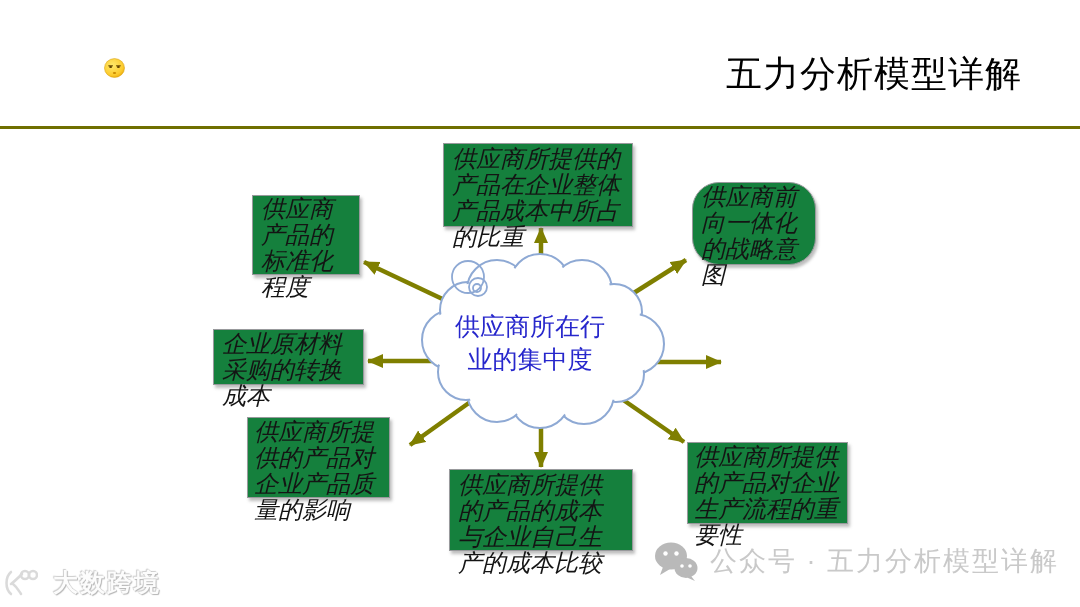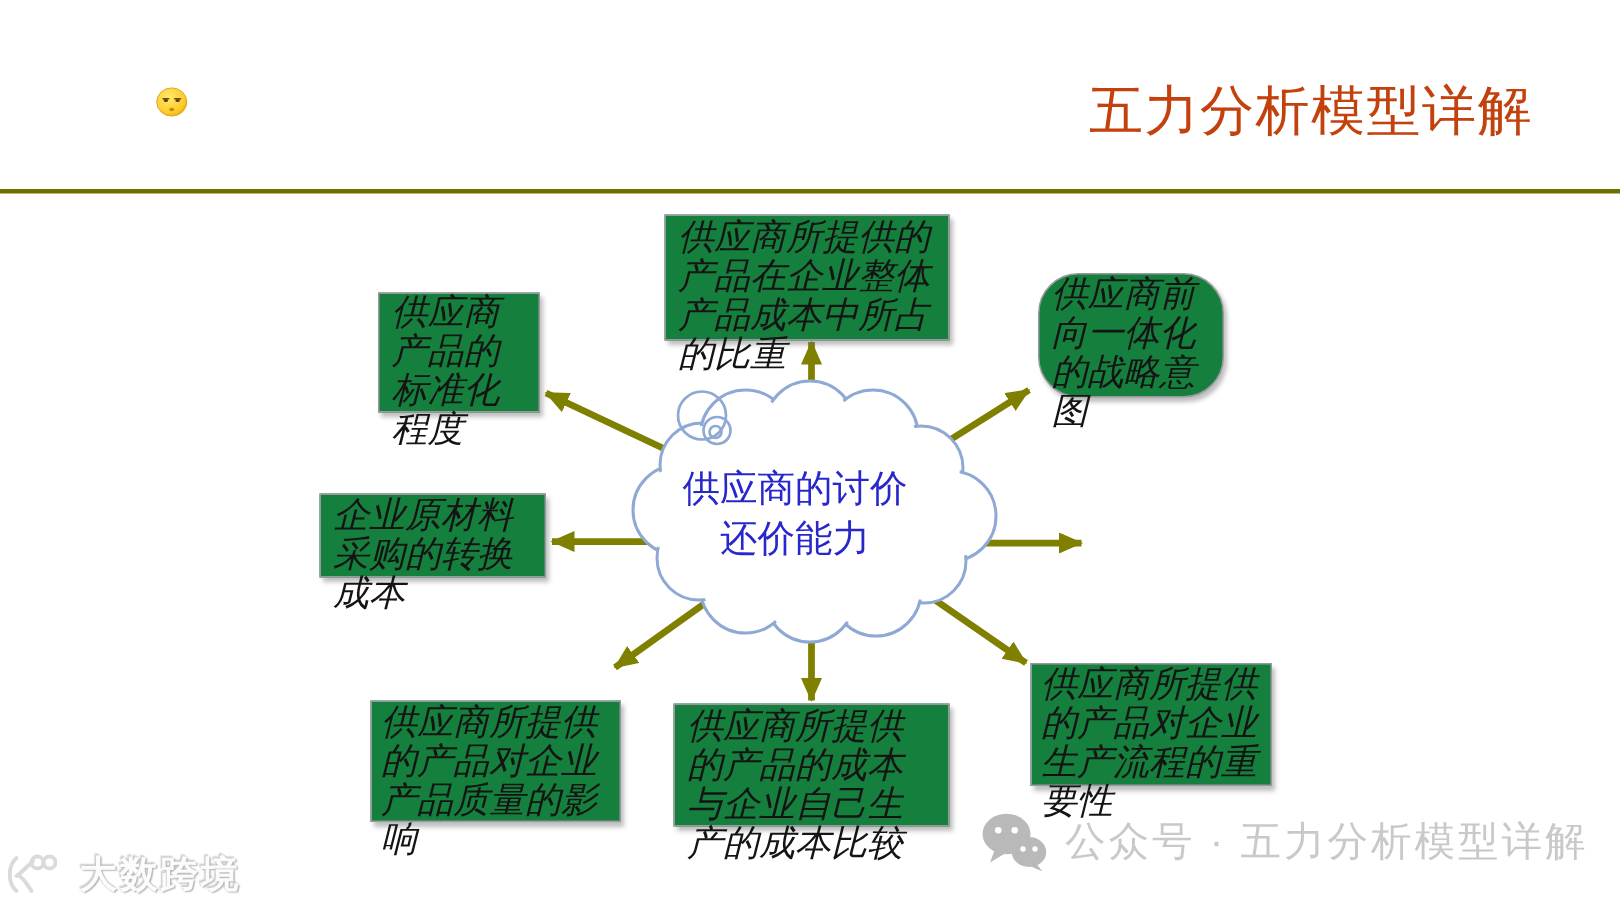--- a/index.html
+++ b/index.html
@@ -1,35 +1,35 @@
 <!DOCTYPE html>
 <html><head>
 <meta charset="utf-8">
 <style>
   html,body{margin:0;padding:0;background:#fff;}
   .slide{position:relative;width:1080px;height:607px;background:#ffffff;overflow:hidden;
          font-family:"Liberation Serif","DejaVu Serif",serif;}
   
   .emoji{position:absolute;left:103px;top:57px;width:23px;height:22px;}
   .page-title{position:absolute;top:50px;right:58px;font-size:36px;letter-spacing:1px;
-              color:#c2410c;white-space:nowrap;}
+              color:#000000;white-space:nowrap;}
   .divider{position:absolute;left:0;top:126px;width:1080px;height:3px;background:#6f6f00;}
   
   .diagram-svg{position:absolute;left:0;top:0;width:1080px;height:607px;}
   
   .box{position:absolute;background:#15803d;border:1px solid #98999c;
        box-shadow:2px 3px 3px rgba(110,110,110,.45);
        color:#141414;font-size:24px;line-height:26px;word-break:break-all;
        box-sizing:border-box;font-style:italic;}
   .b0{left:443px;top:143px;width:190px;height:84px;padding:2px 8px;}
   .b1{left:692px;top:182px;width:124px;height:83px;padding:1px 8px;border-radius:27px;}
   .b2{left:252px;top:195px;width:108px;height:80px;padding:0 8px;}
   .b3{left:213px;top:329px;width:151px;height:56px;padding:1px 8px;}
   .b4{left:723px;top:329px;width:151px;height:57px;padding:1px 8px;}
-  .b5{left:247px;top:467px;width:167px;height:81px;padding:1px 6px;}
+  .b5{left:247px;top:417px;width:143px;height:81px;padding:1px 6px;}
   .b6{left:449px;top:469px;width:184px;height:82px;padding:2px 8px;}
   .b7{left:687px;top:442px;width:161px;height:82px;padding:1px 6px;}
   
   .cloud-label{position:absolute;left:455px;top:310px;width:150px;text-align:center;
                color:#2727cc;font-size:25px;line-height:33px;word-break:break-all;}
   
   .wm-left{position:absolute;left:0;top:566px;display:flex;align-items:center;gap:15px;}
   .wm-left-text{font-family:"Liberation Sans","DejaVu Sans",sans-serif;font-size:25px;font-weight:bold;
                 color:rgba(255,255,255,.95);text-shadow:0 0 1px #c2c2c2,1px 1px 1px #b4b4b4,-1px -1px 1px #cfcfcf;
                 letter-spacing:2px;}
@@ -111,21 +111,21 @@
         <ellipse cx="543" cy="342" rx="90" ry="58"></ellipse>
       </g>
       <g fill="none" stroke="#8ea9d4" stroke-width="1.8">
         <circle cx="468" cy="277" r="16"></circle>
         <circle cx="478" cy="287" r="9"></circle>
         <circle cx="477" cy="288" r="4"></circle>
       </g>
     </g>
   </svg>
 
-  <div class="cloud-label">供应商的讨价还价能力</div>
+  <div class="cloud-label">供应商所在行业的集中度</div>
 
   <div class="box b0">供应商所提供的产品在企业整体产品成本中所占的比重</div>
   <div class="box b1">供应商前向一体化的战略意图</div>
   <div class="box b2">供应商产品的标准化程度</div>
   <div class="box b3">企业原材料采购的转换成本</div>
   <div class="box b5">供应商所提供的产品对企业产品质量的影响</div>
   <div class="box b6">供应商所提供的产品的成本与企业自己生产的成本比较</div>
   <div class="box b7">供应商所提供的产品对企业生产流程的重要性</div>
 
   <div class="wm-left">

